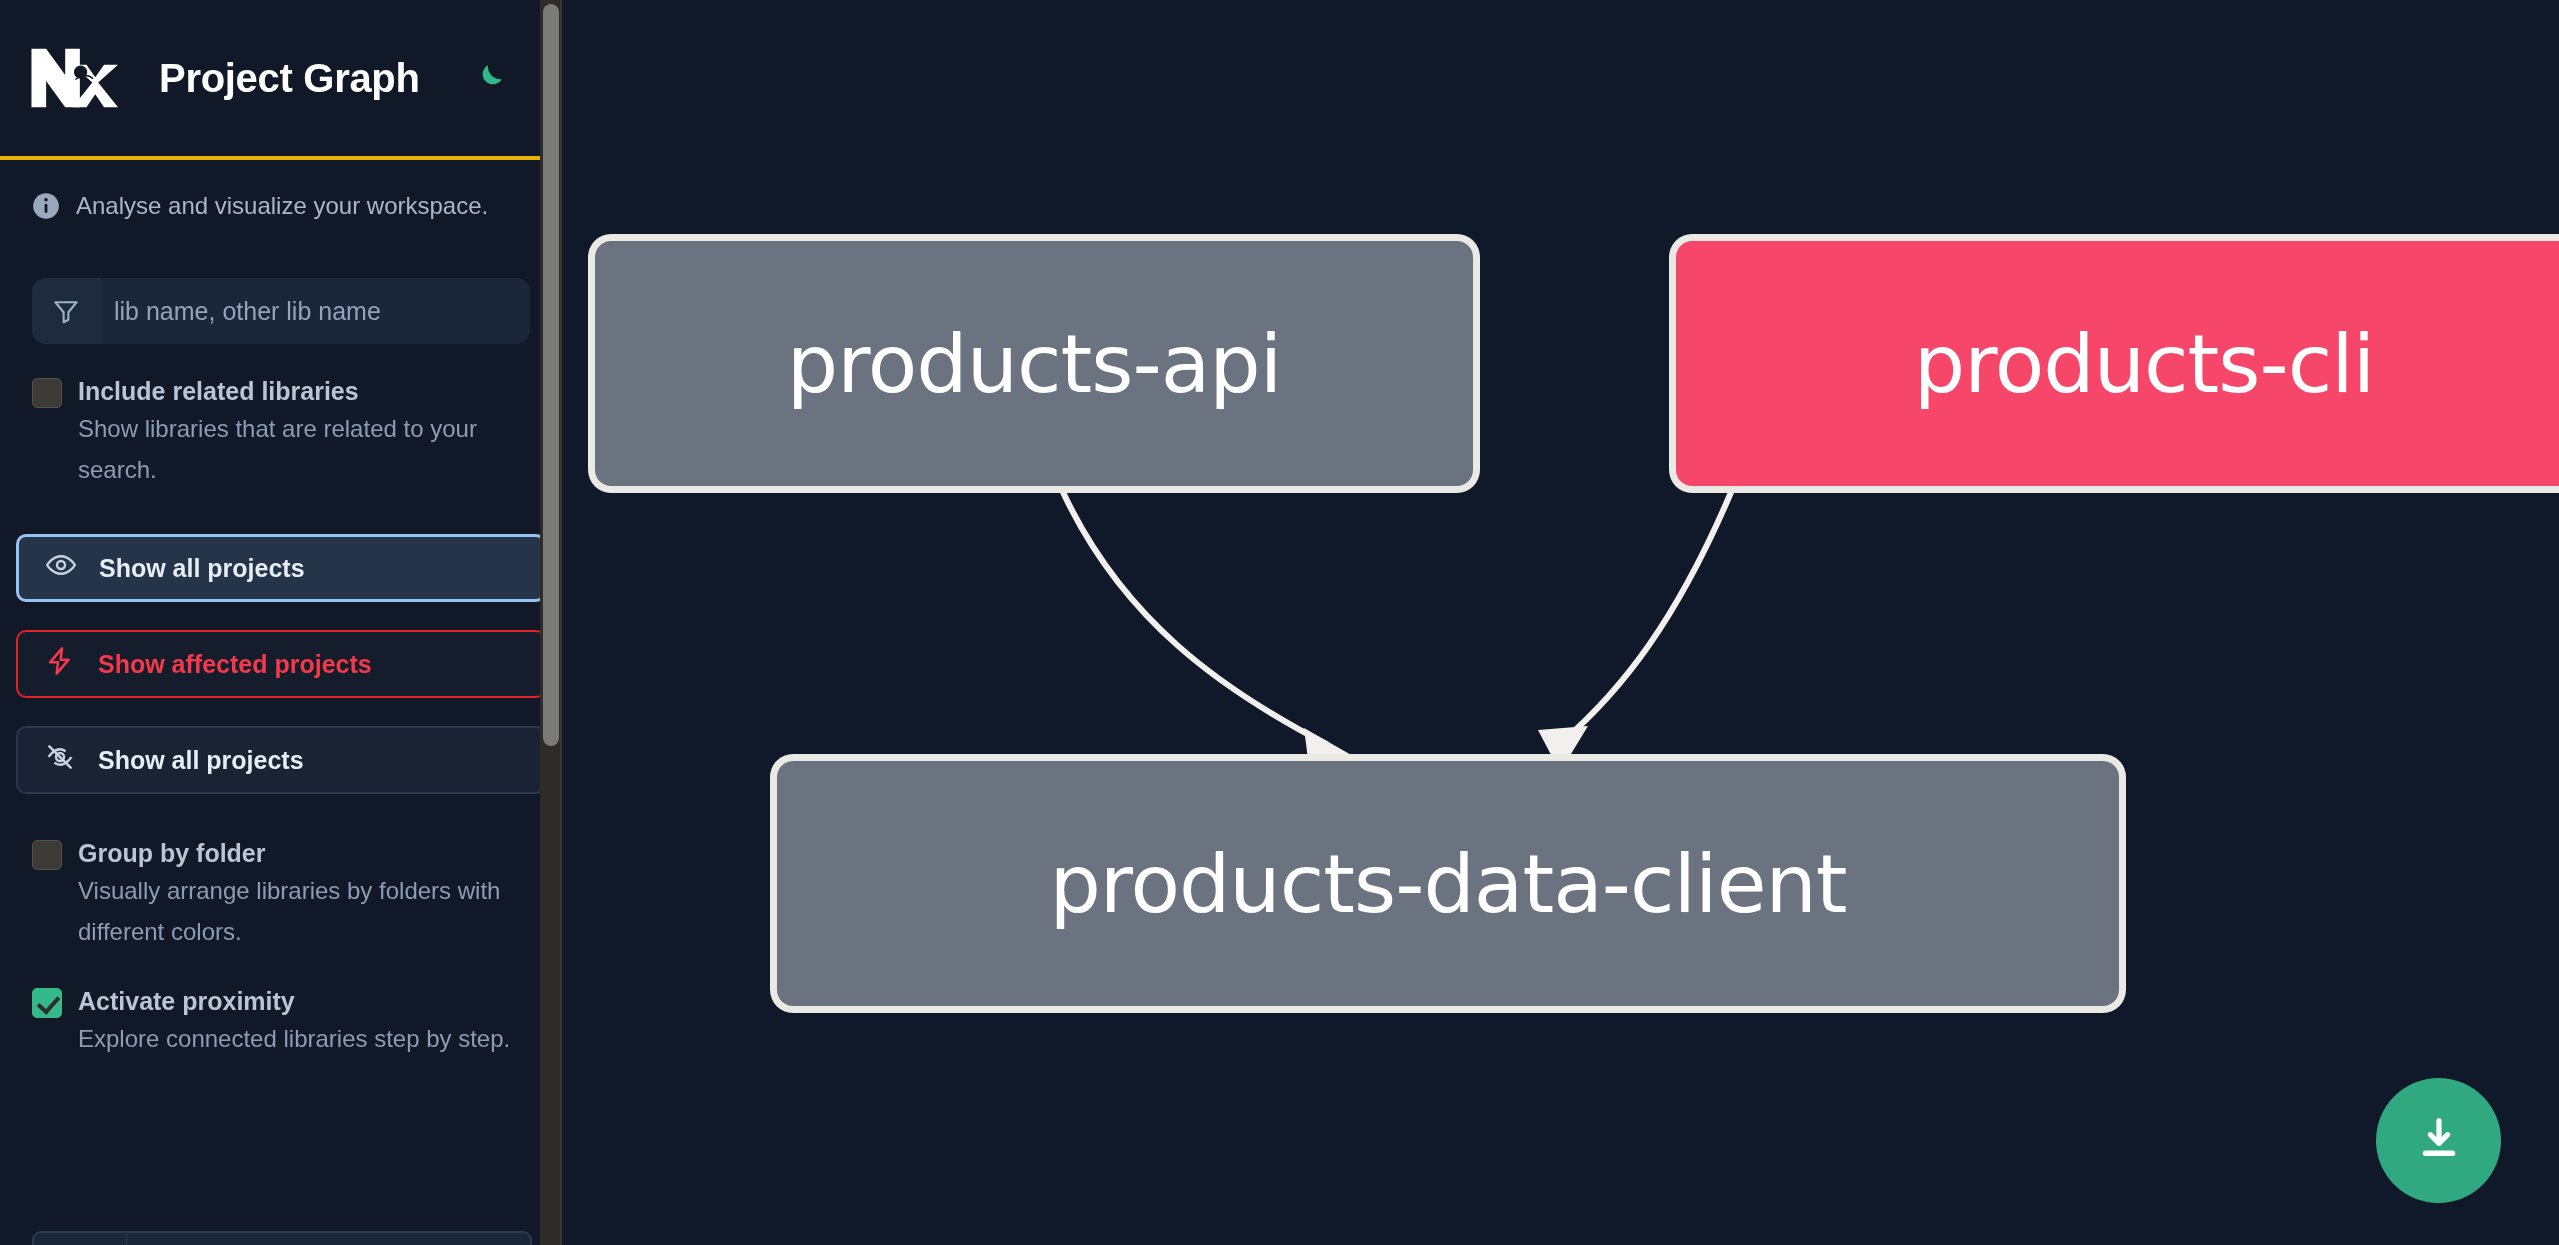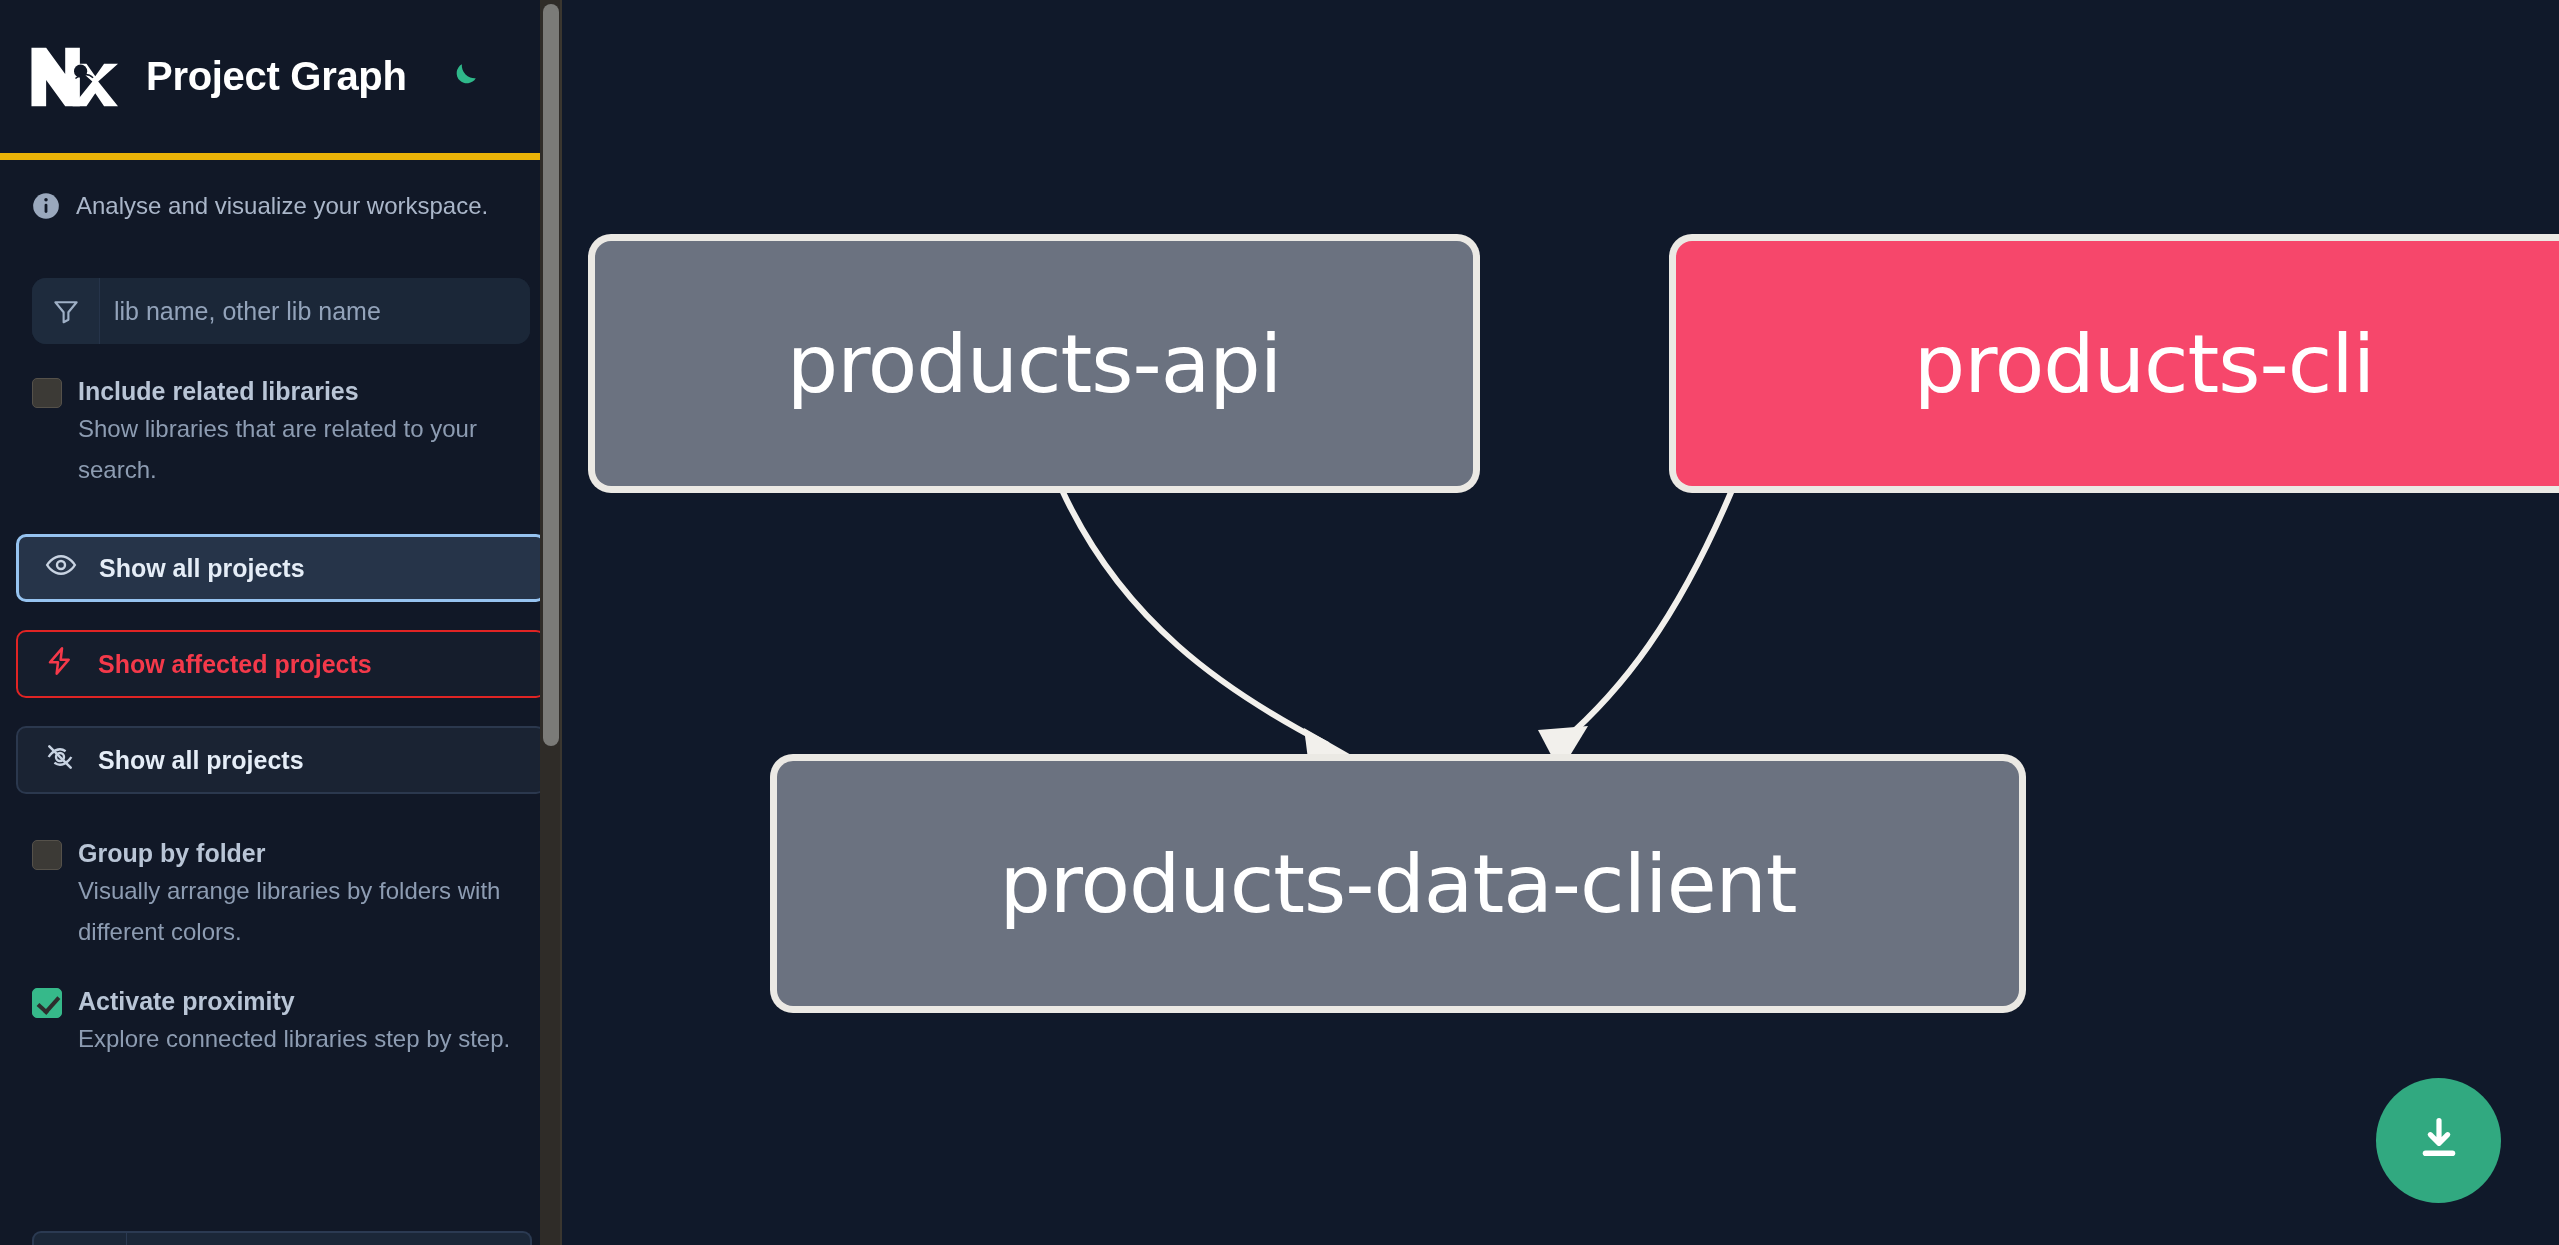--- a/index.html
+++ b/index.html
@@ -16,22 +16,22 @@
     width: 562px; height: 1245px;
     background: #111827;
     position: relative;
     overflow: hidden;
     flex: 0 0 562px;
   }
   .sb-header {
     height: 160px;
     display: flex; align-items: center;
     padding-left: 30px;
-    border-bottom: 7px solid #eab308;
-    gap: 0;
+    border-bottom: 4px solid #eab308;
+    gap: 13px;
   }
   .nx-logo { width: 88px; height: 62px; flex: 0 0 88px; }
   .app-title {
     color: #ffffff; font-size: 40px; font-weight: 700;
     letter-spacing: -0.3px; margin-left: 28px;
   }
   .moon-btn { margin-left: 36px; width: 40px; height: 40px; display:flex; align-items:center; justify-content:center; cursor:pointer; }
 
   .sb-note {
     display: flex; align-items: center; gap: 16px;
@@ -130,21 +130,21 @@
   }
   #node-products-api {
     left: 33px; top: 241px; width: 878px; height: 245px;
     background: #6b7280; font-size: 81px;
   }
   #node-products-cli {
     left: 1114px; top: 241px; width: 936px; height: 245px;
     background: #f6476b; font-size: 81px;
   }
   #node-products-data-client {
-    left: 215px; top: 761px; width: 1242px; height: 245px;
+    left: 215px; top: 761px; width: 1342px; height: 245px;
     background: #6b7280; font-size: 81px;
   }
   #edges { position: absolute; left: 0; top: 0; width: 100%; height: 100%; pointer-events: none; }
 
   .fab {
     position: absolute; right: 58px; bottom: 42px;
     width: 125px; height: 125px; border-radius: 50%;
     background: #31a980;
     display: flex; align-items: center; justify-content: center;
     cursor: pointer; border: none;

